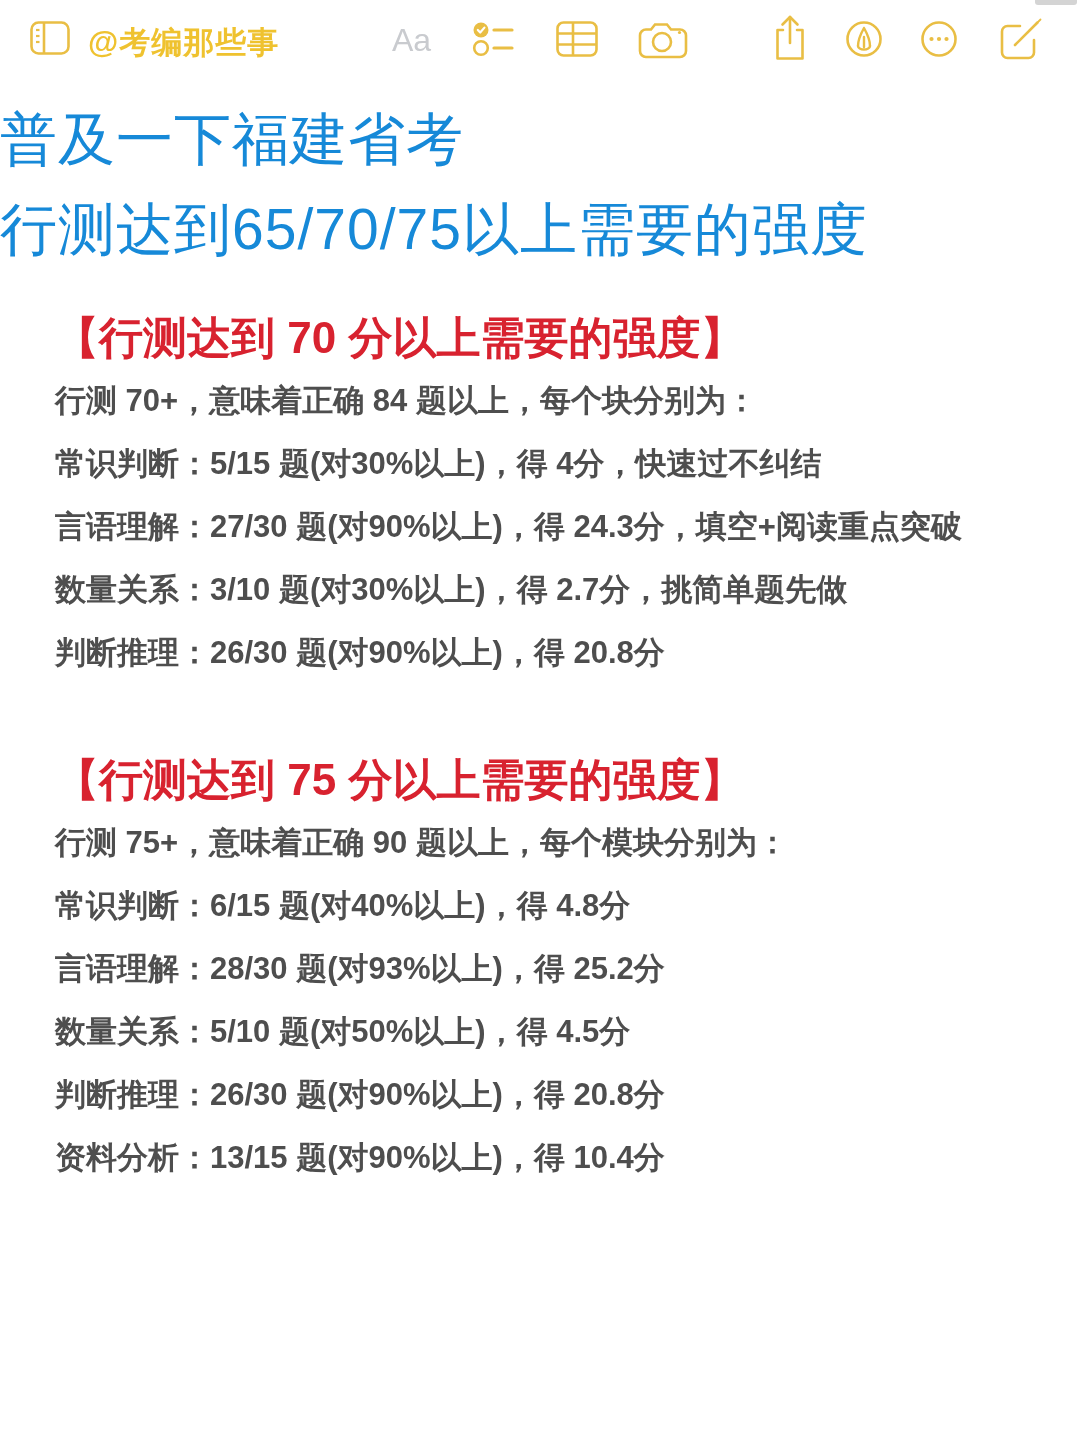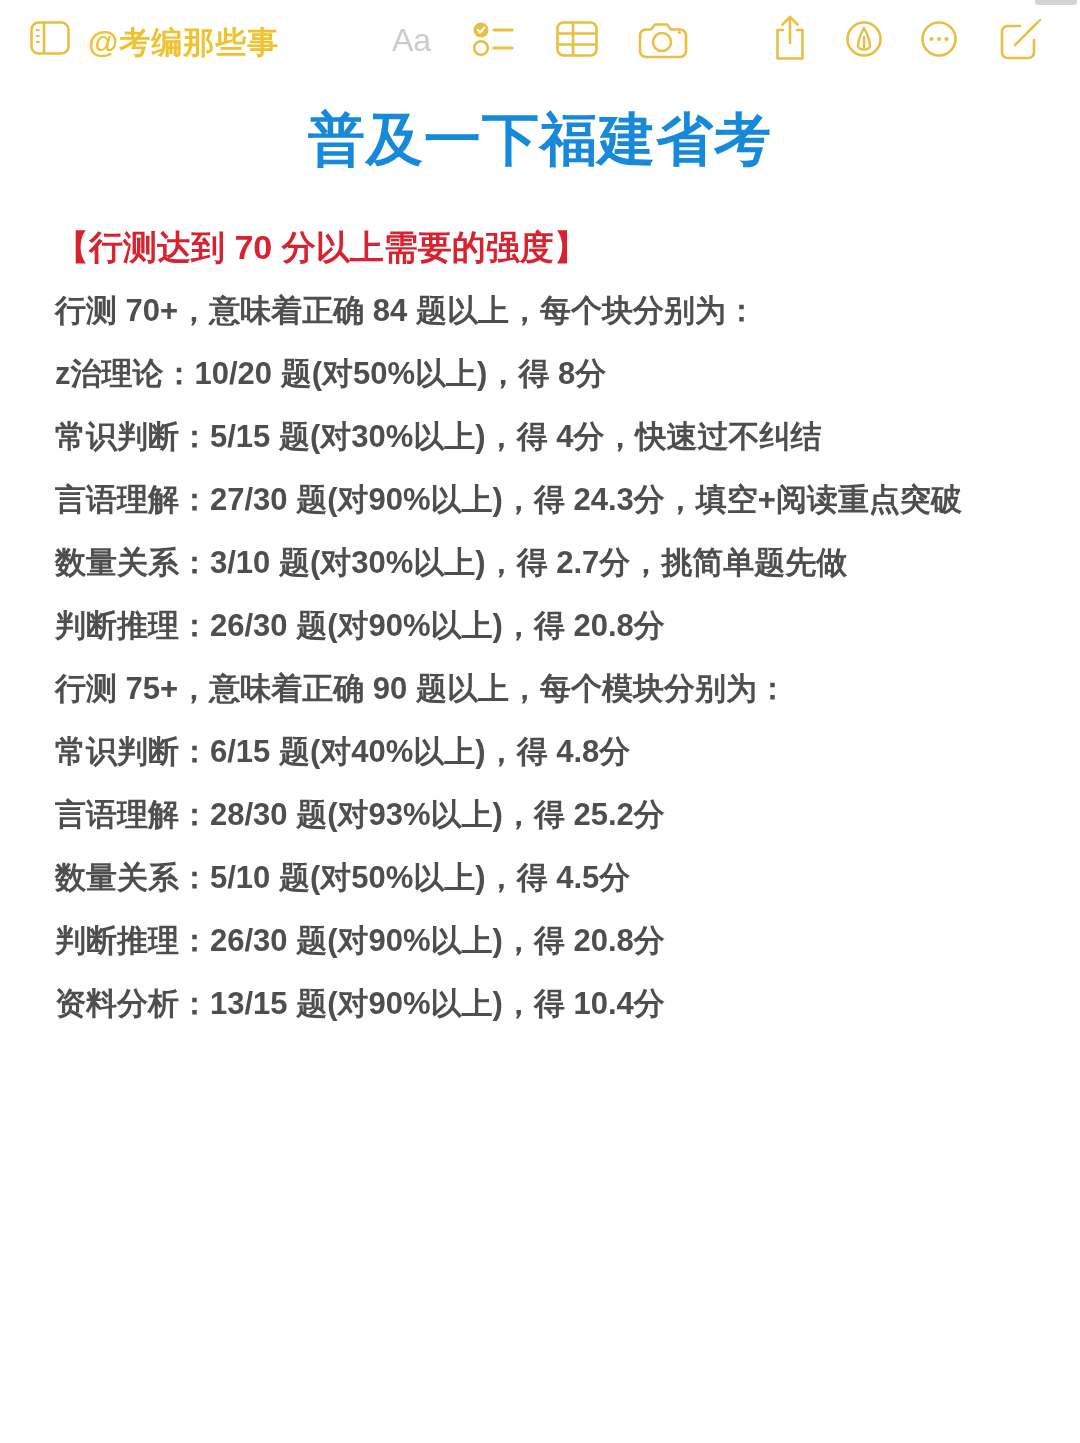--- a/index.html
+++ b/index.html
@@ -25,35 +25,35 @@
     font-size:32px;font-weight:500;color:#C9CBCF;
   }
   .corner-sliver{
     position:absolute;top:0;right:3px;width:42px;height:5px;
     background:#c9c9c9;border-radius:0 0 3px 3px;opacity:.8;
   }
 
   
   .note-title{
     padding-top:94px;
-    text-align:center;
+    text-align:left;
     color:#1689D8;
-    font-weight:700;
+    font-weight:400;
     font-size:57px;
     line-height:90px;
     letter-spacing:1px;
   }
   .content{
     padding-left:55px;
     padding-right:40px;
   }
   .section-heading{
     color:#D8222F;
     font-weight:700;
-    font-size:34px;
+    font-size:44px;
     line-height:63px;
     margin:0;
   }
   .section-1 .section-heading{margin-top:32px;}
   .section-2 .section-heading{margin-top:64px;}
   .body-line{
     color:#4E4E4E;
     font-weight:700;
     font-size:31px;
     line-height:63px;
@@ -141,35 +141,36 @@
         <path d="M17 29 L39.5 6.5"></path>
         <path d="M40.5 5.5 L42.5 3.5" stroke-width="1.8"></path>
       </svg>
     </div>
 
     <div class="corner-sliver"></div>
   </div>
 
   <div class="note-title">
     <div>普及一下福建省考</div>
+    <div>行测达到65/70/75以上需要的强度</div>
   </div>
 
   <div class="content">
 
     <div class="section section-1">
       <p class="section-heading">【行测达到 70 分以上需要的强度】</p>
       <p class="body-line">行测 70+，意味着正确 84 题以上，每个块分别为：</p>
-      <p class="body-line">z治理论：10/20 题(对50%以上)，得 8分</p>
       <p class="body-line">常识判断：5/15 题(对30%以上)，得 4分，快速过不纠结</p>
       <p class="body-line">言语理解：27/30 题(对90%以上)，得 24.3分，填空+阅读重点突破</p>
       <p class="body-line">数量关系：3/10 题(对30%以上)，得 2.7分，挑简单题先做</p>
       <p class="body-line">判断推理：26/30 题(对90%以上)，得 20.8分</p>
     </div>
 
     <div class="section section-2">
+      <p class="section-heading">【行测达到 75 分以上需要的强度】</p>
       <p class="body-line">行测 75+，意味着正确 90 题以上，每个模块分别为：</p>
       <p class="body-line">常识判断：6/15 题(对40%以上)，得 4.8分</p>
       <p class="body-line">言语理解：28/30 题(对93%以上)，得 25.2分</p>
       <p class="body-line">数量关系：5/10 题(对50%以上)，得 4.5分</p>
       <p class="body-line">判断推理：26/30 题(对90%以上)，得 20.8分</p>
       <p class="body-line">资料分析：13/15 题(对90%以上)，得 10.4分</p>
     </div>
 
   </div>
 

